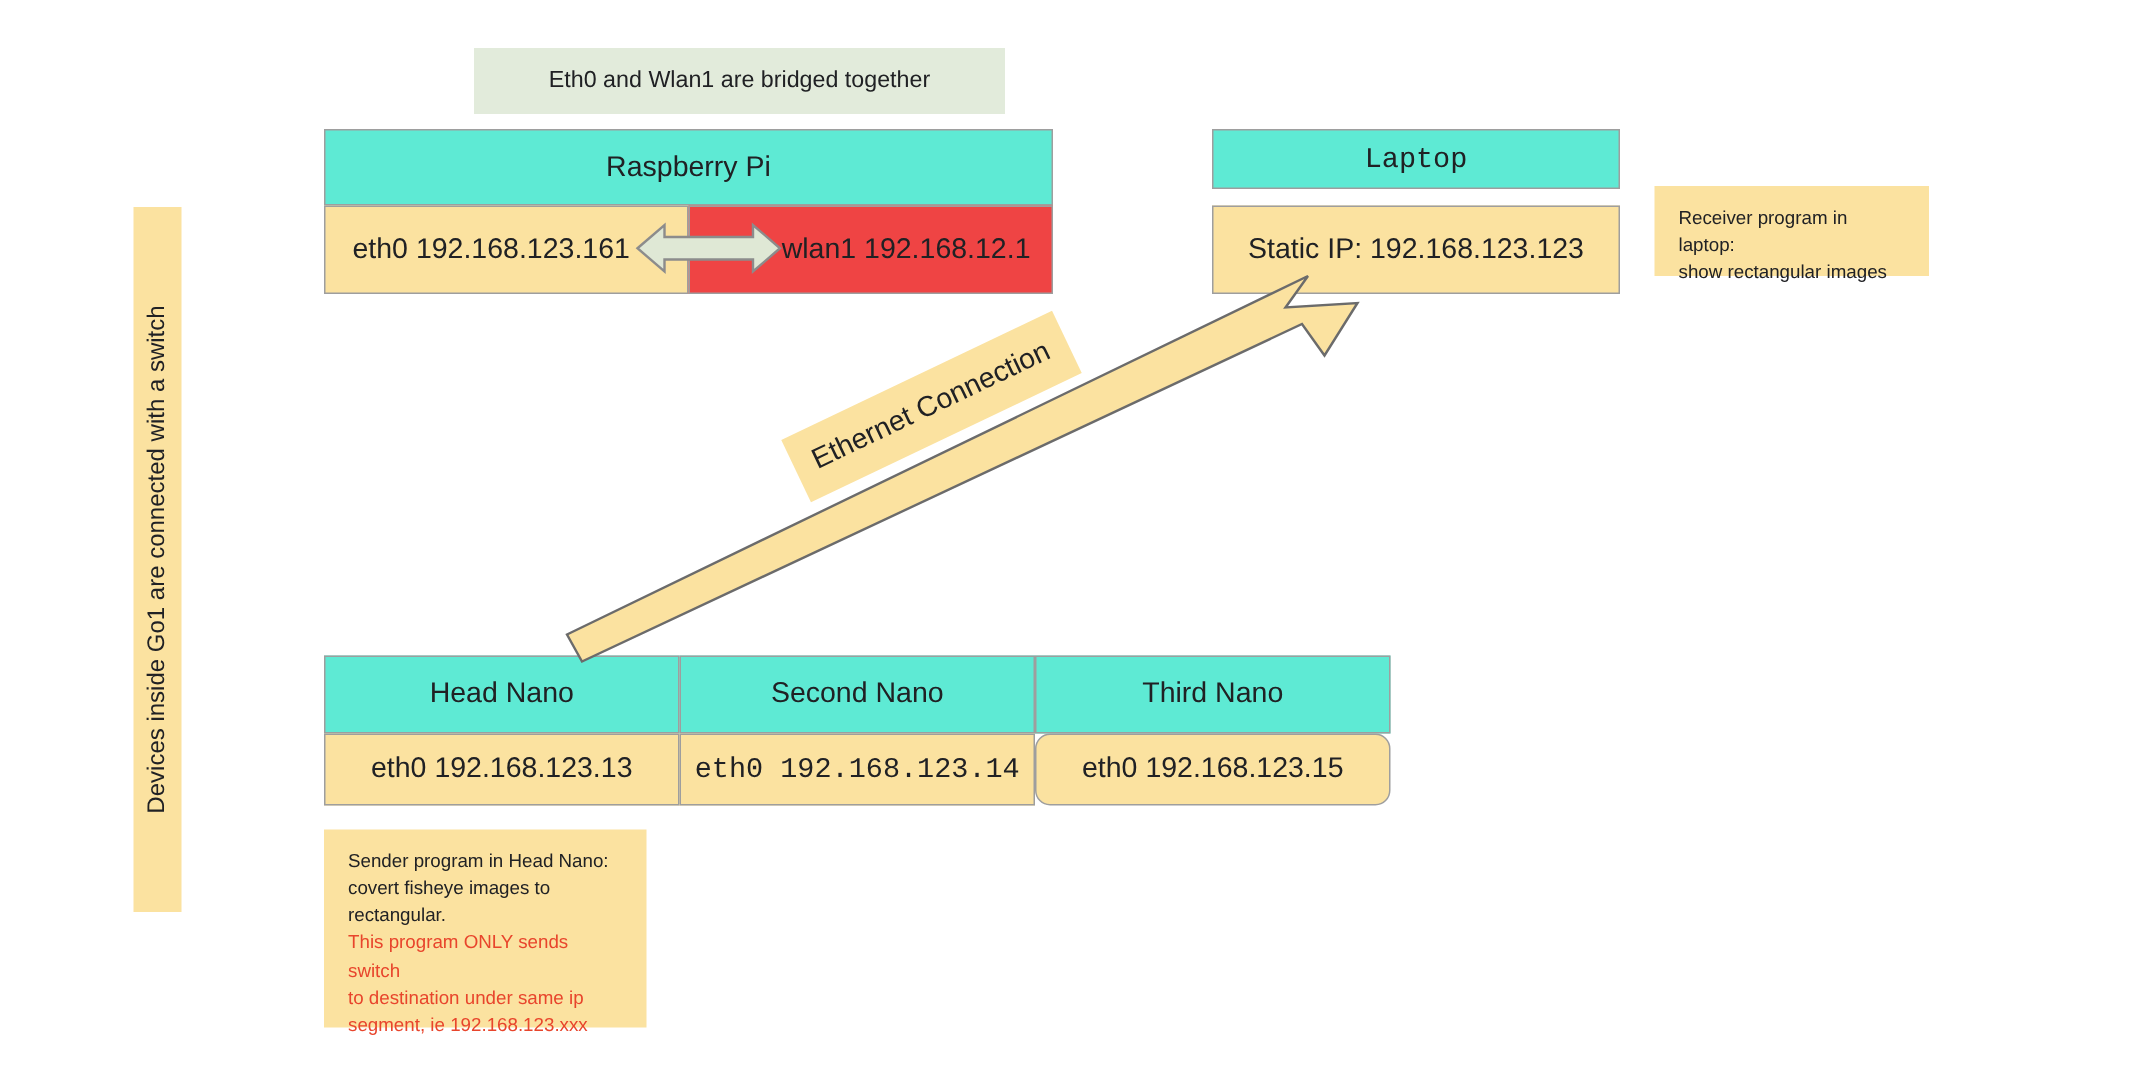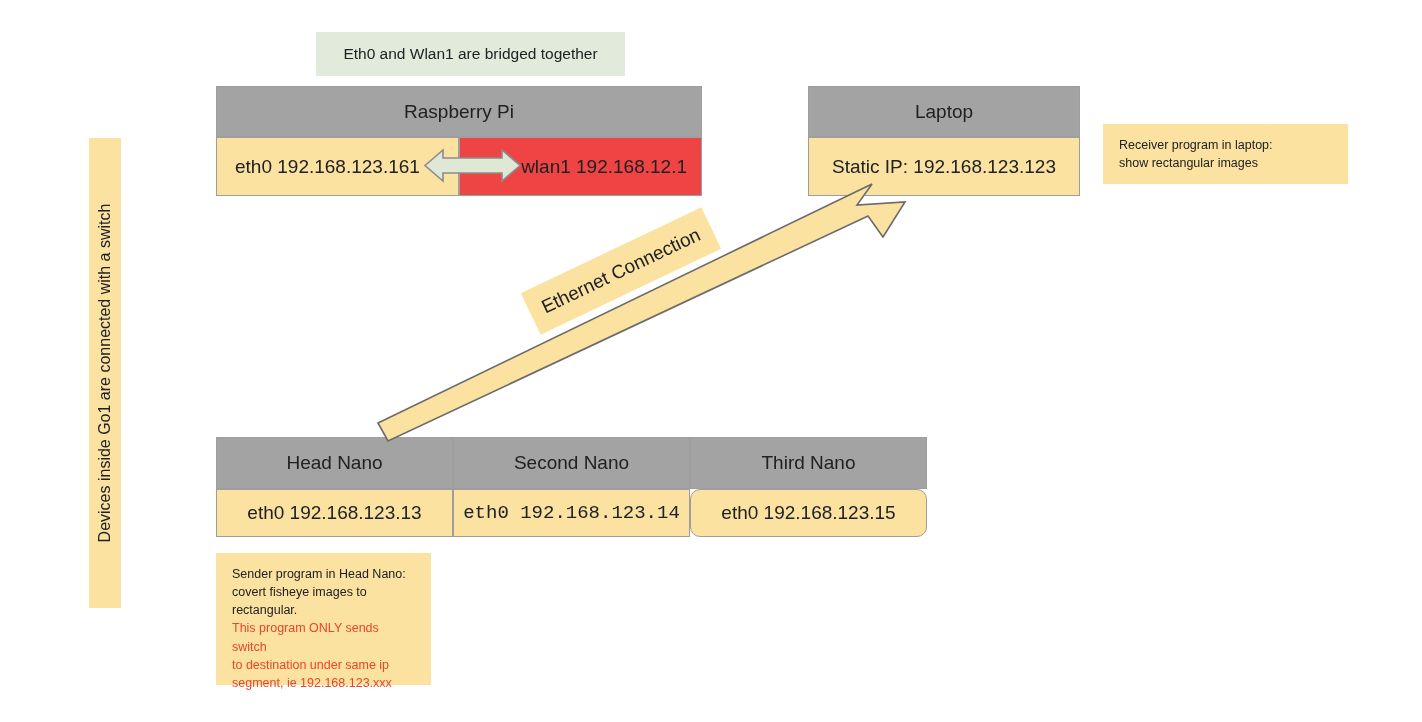--- a/index.html
+++ b/index.html
@@ -23,21 +23,21 @@
   .box {
     position: absolute;
     box-sizing: border-box;
     border: 1px solid #9e9e9e;
     display: flex;
     align-items: center;
     justify-content: center;
     text-align: center;
   }
   .cell-title {
-    background: #a3a3a3;
+    background: #5eead4;
     font-size: 19px;
     color: #202124;
   }
   .cell-yellow {
     background: #fbe2a0;
     font-size: 19px;
     color: #202124;
   }
   .cell-blue {
     background: #ef4444;
@@ -105,33 +105,33 @@
     align-items: center;
     justify-content: center;
     white-space: nowrap;
   }
 </style>
 </head>
 <body>
 
 <div id="canvas">
 
-  <div class="note note-green" style="left:316px; top:32px; width:309px; height:44px;">Eth0 and Wlan1 are bridged together</div>
+  <div class="note note-green" style="left:316px; top:32px; width:354px; height:44px;">Eth0 and Wlan1 are bridged together</div>
 
   <div class="box cell-title" style="left:216px; top:86px; width:486px; height:51px;">Raspberry Pi</div>
 
   <div class="box cell-yellow" style="left:216px; top:137px; width:243px; height:59px; justify-content:flex-start; padding-left:18px;">eth0 192.168.123.161</div>
 
   <div class="box cell-blue" style="left:459px; top:137px; width:243px; height:59px; justify-content:flex-end; padding-right:14px;">wlan1 192.168.12.1</div>
 
-  <div class="box cell-title" style="left:808px; top:86px; width:272px; height:51px;">Laptop</div>
+  <div class="box cell-title" style="left:808px; top:86px; width:272px; height:40px;font-family:Liberation Mono, monospace;">Laptop</div>
 
   <div class="box cell-yellow" style="left:808px; top:137px; width:272px; height:59px;">Static IP: 192.168.123.123</div>
 
-  <div class="note note-yellow" style="left:1103px; top:124px; width:245px; height:60px;">
+  <div class="note note-yellow" style="left:1103px; top:124px; width:183px; height:60px;">
     <div>Receiver program in laptop:</div>
     <div>show rectangular images</div>
   </div>
 
   <div class="note-vertical" style="left:89px; top:138px; width:32px; height:470px;">
     <span>Devices inside Go1 are connected with a switch</span>
   </div>
 
   <div class="box cell-title" style="left:453px; top:437px; width:237px; height:52px;">Second Nano</div>
   <div class="box cell-title" style="left:216px; top:437px; width:237px; height:52px;">Head Nano</div>

